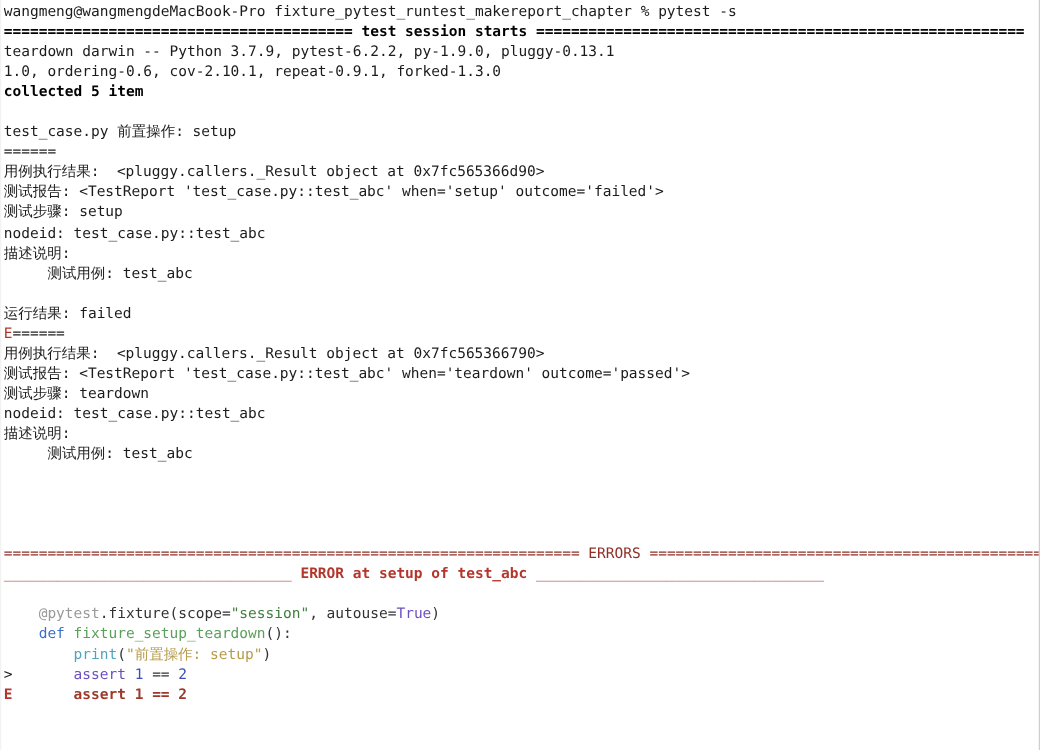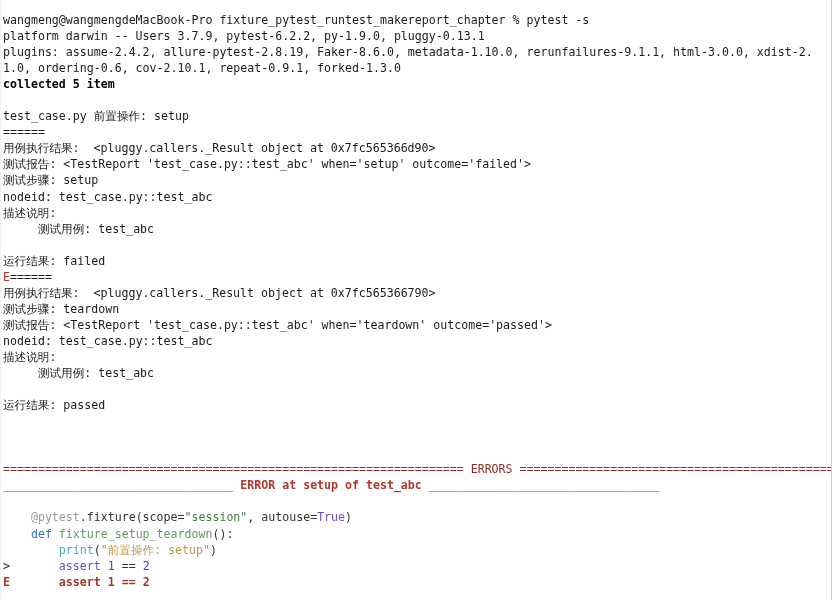--- a/index.html
+++ b/index.html
@@ -15,21 +15,21 @@
     font-family: "DejaVu Sans Mono", "Liberation Mono", monospace;
   }
   #terminal {
     position: relative;
     width: 832px;
     height: 600px;
     background: #ffffff;
     box-sizing: border-box;
     border-right: 1px solid #cfcfcf;
     border-left: 1px solid #f2f2f2;
-    padding: 12px 0 0 2px;
+    padding: 1px 0 0 2px;
     overflow: hidden;
   }
   .line {
     font-family: "DejaVu Sans Mono", "Liberation Mono", monospace;
     font-size: 11.6px;
     line-height: 16.05px;
     height: 16.05px;
     white-space: pre;
     color: #1b1b1b;
     letter-spacing: 0px;
@@ -79,25 +79,25 @@
     flex: 0 0 auto;
   }
 </style>
 </head>
 <body>
 
 <div id="terminal">
 
   <div class="line c-default"><span>wangmeng@wangmengdeMacBook-Pro fixture_pytest_runtest_makereport_chapter % pytest -s</span></div>
 
+  <div class="line"><span class="c-bold">========================================</span><span class="c-bold"> </span><span class="c-bold">test session starts</span><span class="c-bold"> </span><span class="c-bold">========================================================</span></div>
 
-  <div class="line c-default"><span>platform darwin -- Users 3.7.9, pytest-6.2.2, py-1.9.0, pluggy-0.13.1</span></div>
+  <div class="line c-default"><span>teardown darwin -- Python 3.7.9, pytest-6.2.2, py-1.9.0, pluggy-0.13.1</span></div>
 
 
-  <div class="line c-default"><span>plugins: assume-2.4.2, allure-pytest-2.8.19, Faker-8.6.0, metadata-1.10.0, rerunfailures-9.1.1, html-3.0.0, xdist-2.</span></div>
   <div class="line c-default"><span>1.0, ordering-0.6, cov-2.10.1, repeat-0.9.1, forked-1.3.0</span></div>
 
   <div class="line c-bold"><span>collected 5 item</span></div>
 
   <div class="line blank">&nbsp;</div>
 
   <div class="line c-default"><span>test_case.py 前置操作: setup</span></div>
 
   <div class="line c-default"><span>======</span></div>
   <div class="line c-default"><span>用例执行结果:</span><span>  </span><span>&lt;pluggy.callers._Result object at 0x7fc565366d90&gt;</span></div>
@@ -106,29 +106,28 @@
   <div class="line c-default"><span>nodeid:</span><span> </span><span>test_case.py::test_abc</span></div>
   <div class="line c-default"><span>描述说明:</span></div>
   <div class="line c-default"><span>     </span><span>测试用例: test_abc</span></div>
 
   <div class="line blank">&nbsp;</div>
 
   <div class="line c-default"><span>运行结果:</span><span> </span><span>failed</span></div>
 
   <div class="line"><span class="c-red">E</span><span class="c-default">======</span></div>
   <div class="line c-default"><span>用例执行结果:</span><span>  </span><span>&lt;pluggy.callers._Result object at 0x7fc565366790&gt;</span></div>
+  <div class="line c-default"><span>测试报告:</span><span> </span><span>&lt;TestReport 'test_case.py::test_abc' when='teardown' outcome='passed'&gt;</span></div>
   <div class="line c-default"><span>测试步骤:</span><span> </span><span>teardown</span></div>
-  <div class="line c-default"><span>测试报告:</span><span> </span><span>&lt;TestReport 'test_case.py::test_abc' when='teardown' outcome='passed'&gt;</span></div>
   <div class="line c-default"><span>nodeid:</span><span> </span><span>test_case.py::test_abc</span></div>
   <div class="line c-default"><span>描述说明:</span></div>
   <div class="line c-default"><span>     </span><span>测试用例: test_abc</span></div>
 
   <div class="line blank">&nbsp;</div>
 
-  <div class="line c-default"><span>运行结果:</span><span> </span><span>passed</span></div>
 
   <div class="line blank">&nbsp;</div>
   <div class="line blank">&nbsp;</div>
   <div class="line blank">&nbsp;</div>
 
   <div class="line"><span class="c-darkred">==================================================================</span><span class="c-darkred"> </span><span class="c-darkred">ERRORS</span><span class="c-darkred"> </span><span class="c-darkred">==================================================================</span></div>
 
   <div class="line"><span class="c-red">_________________________________</span><span class="c-redbold"> </span><span class="c-redbold">ERROR at setup of test_abc</span><span class="c-red"> </span><span class="c-red">_________________________________</span></div>
 
   <div class="line blank">&nbsp;</div>

